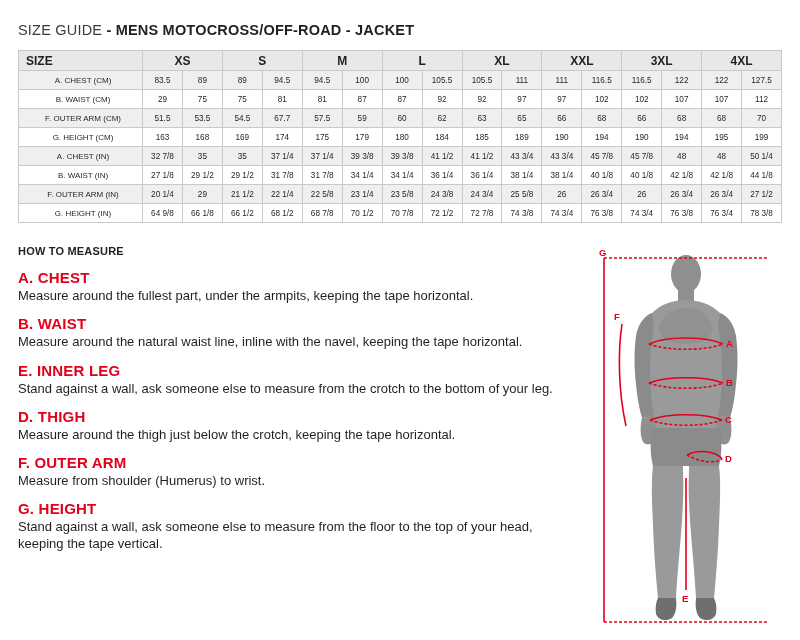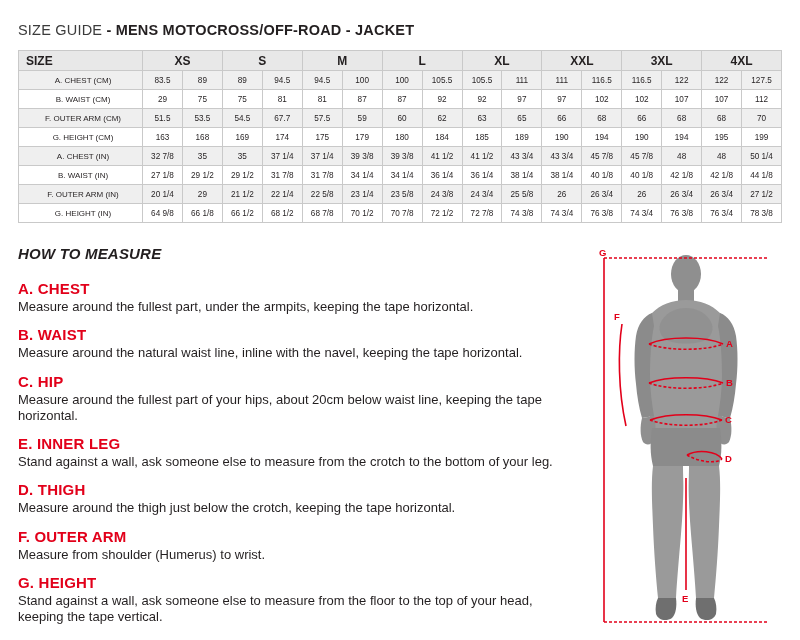--- a/index.html
+++ b/index.html
@@ -61,25 +61,24 @@
   }
   table.size-table tr.shaded td { background: #efefef; }
   table.size-table tr.plain td { background: #ffffff; }
 
   
   .howto-wrap {
     margin-top: 22px;
     width: 560px;
   }
   .howto-title {
-    font-size: 15px;
+    font-size: 11px;
     font-weight: bold;
     letter-spacing: .2px;
-    margin-bottom: 18px;
-    font-style: italic;
+    margin-bottom: 12px;
   }
   .measure-block { margin-bottom: 11px; }
   .measure-head {
     color: #e2001a;
     font-weight: bold;
     font-size: 15px;
     letter-spacing: .2px;
     margin-bottom: 2px;
   }
   .measure-body {
@@ -283,24 +282,20 @@
 
     <div class="measure-block">
       <div class="measure-head">A. CHEST</div>
       <div class="measure-body">Measure around the fullest part, under the armpits, keeping the tape horizontal.</div>
     </div>
     <div class="measure-block">
       <div class="measure-head">B. WAIST</div>
       <div class="measure-body">Measure around the natural waist line, inline with the navel, keeping the tape horizontal.</div>
     </div>
     <div class="measure-block">
-      <div class="measure-head">C. HIP</div>
-      <div class="measure-body">Measure around the fullest part of your hips, about 20cm below waist line, keeping the tape horizontal.</div>
-    </div>
-    <div class="measure-block">
       <div class="measure-head">E. INNER LEG</div>
       <div class="measure-body">Stand against a wall, ask someone else to measure from the crotch to the bottom of your leg.</div>
     </div>
     <div class="measure-block">
       <div class="measure-head">D. THIGH</div>
       <div class="measure-body">Measure around the thigh just below the crotch, keeping the tape horizontal.</div>
     </div>
     <div class="measure-block">
       <div class="measure-head">F. OUTER ARM</div>
       <div class="measure-body">Measure from shoulder (Humerus) to wrist.</div>

